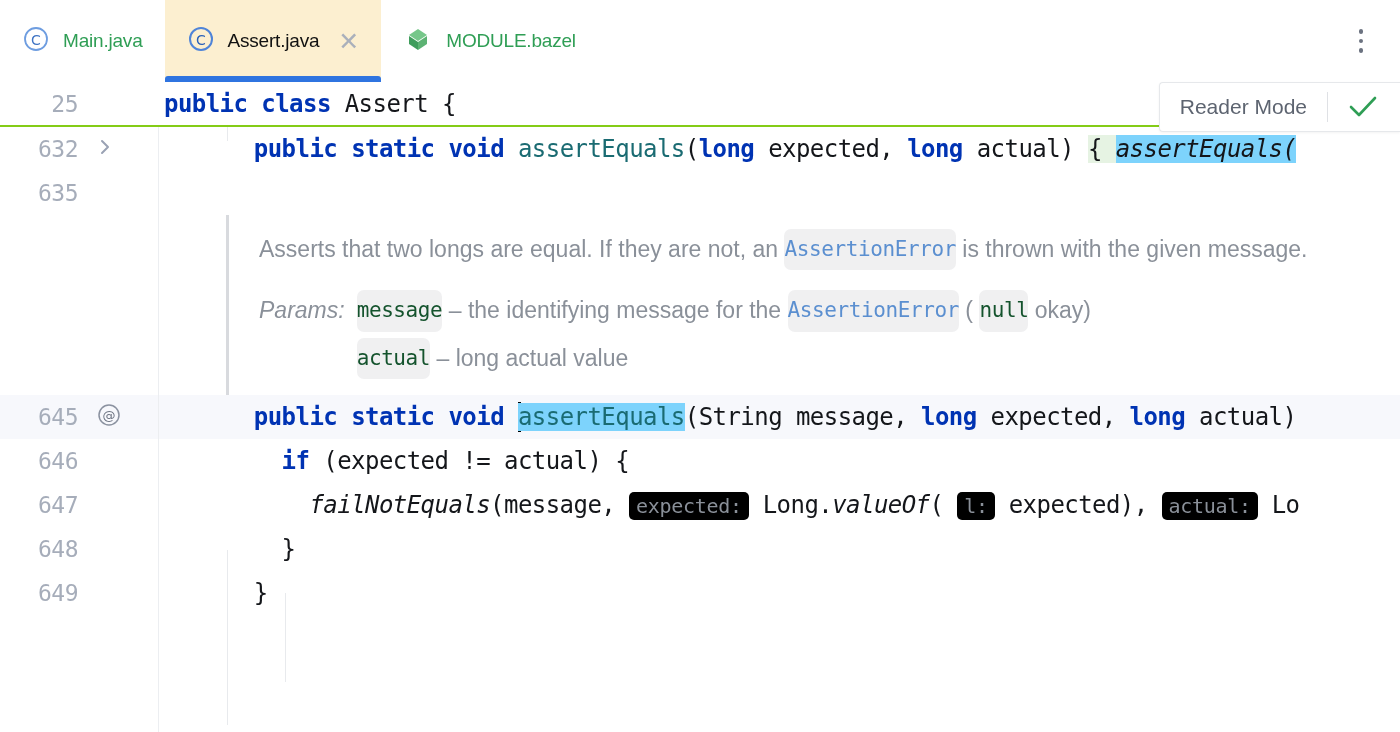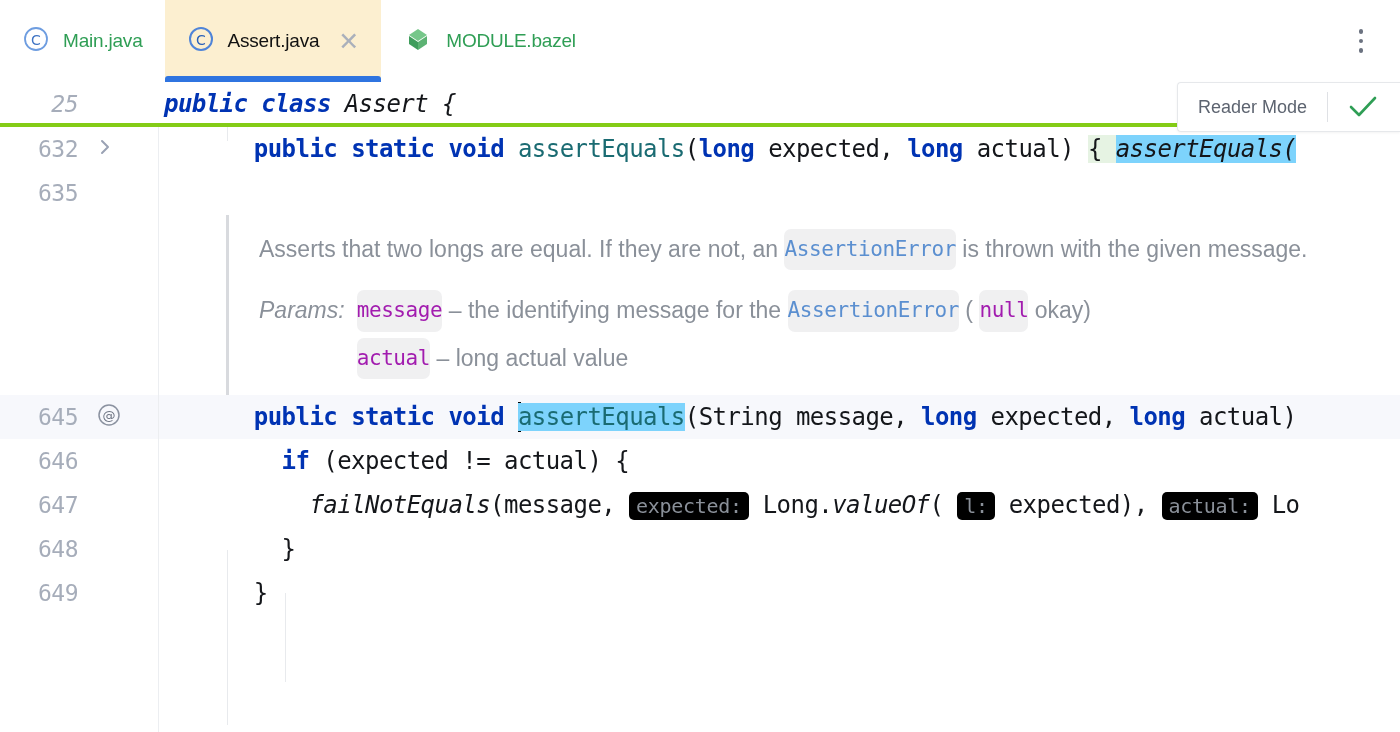--- a/index.html
+++ b/index.html
@@ -78,23 +78,22 @@
     width: 4.5px; height: 4.5px;
     border-radius: 50%;
     background: #6b7280;
   }
 
   
   .sticky {
     position: relative;
     height: 45px;
     background: #ffffff;
-    border-bottom: 4px solid #84cc16;
-    box-sizing: border-box;
-    font-style: italic;
+    border-bottom: 2px solid #84cc16;
+    box-sizing: border-box;
   }
 
   
   .reader-mode {
     position: absolute;
     right: 0;
     top: 82px;
     height: 50px;
     display: flex;
     align-items: center;
@@ -102,21 +101,21 @@
     background: #ffffff;
     border: 1px solid #e6e8eb;
     border-right: none;
     border-radius: 4px 0 0 4px;
     padding: 0 0 0 20px;
     box-shadow: 0 1px 3px rgba(0,0,0,0.05);
     z-index: 30;
     box-sizing: border-box;
   }
   .reader-mode-label {
-    font-size: 18px;
+    font-size: 21px;
     color: #5d6470;
     padding-right: 20px;
     white-space: nowrap;
   }
   .reader-mode-div {
     width: 1px;
     height: 30px;
     background: #dfe1e5;
   }
   .reader-mode-check {
@@ -237,21 +236,21 @@
   .chip {
     display: inline-block;
     font-family: "DejaVu Sans Mono", monospace;
     font-size: 21px;
     background: #f0f0f1;
     border-radius: 7px;
     padding: 3px 0;
     letter-spacing: -0.4px;
     vertical-align: 1px;
   }
-  .chip.dark { color: #a21caf; }
+  .chip.dark { color: #14532d; }
   .chip.blue { color: #5b8fd0; }
 </style>
 </head>
 <body>
 
 <div class="tabbar">
 
   <div class="tab">
     <span class="ico">
       <svg width="28" height="28" viewBox="0 0 28 28">

